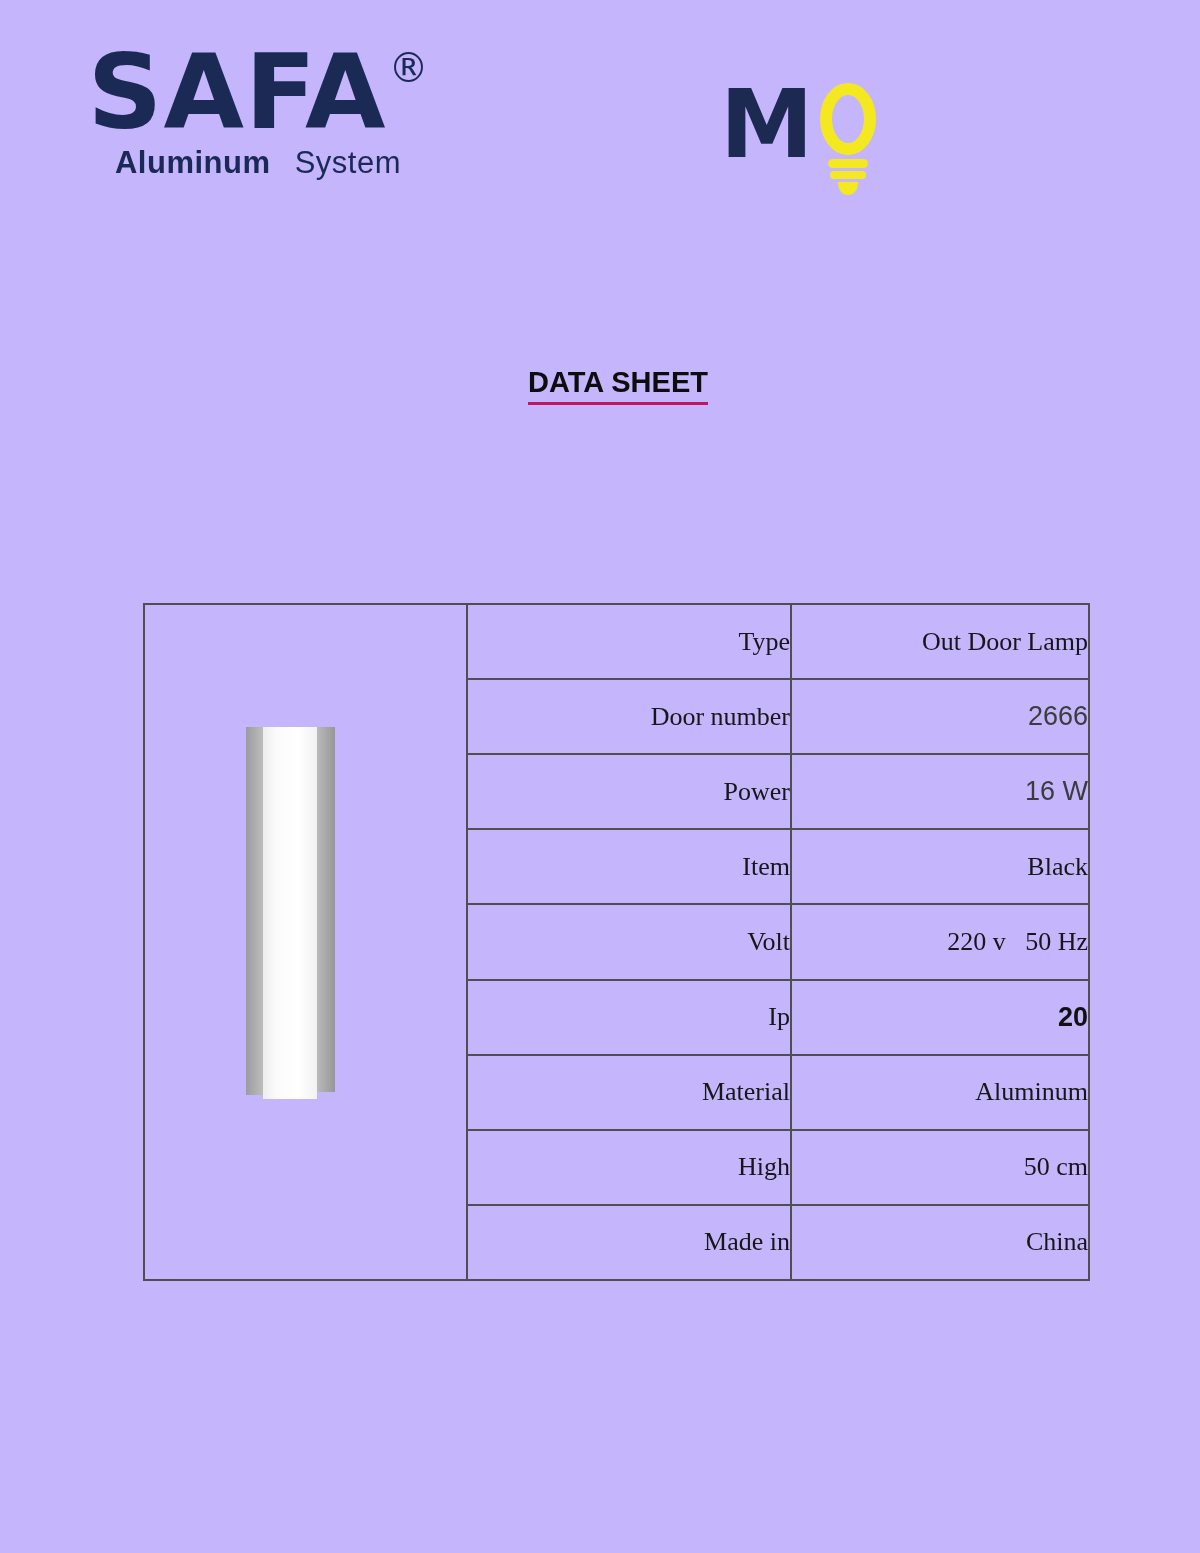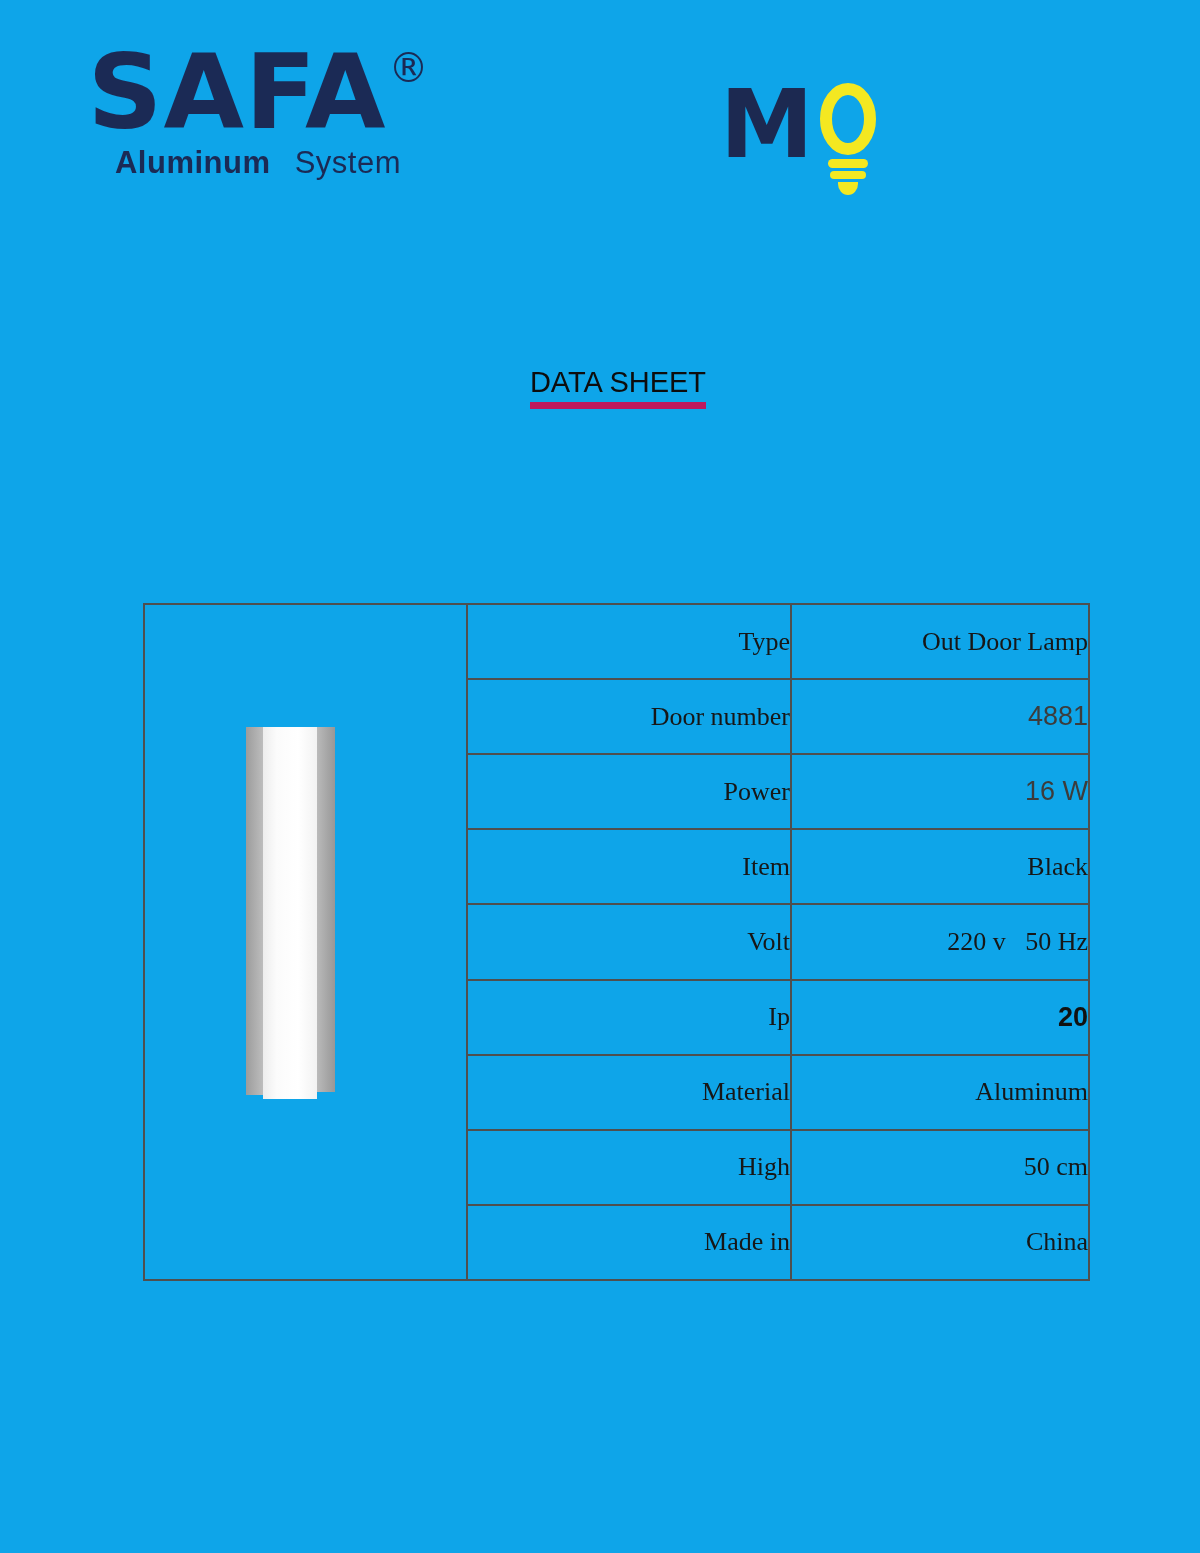--- a/index.html
+++ b/index.html
@@ -2,21 +2,21 @@
 <html><head>
 <meta charset="utf-8">
 <style>
   * { margin: 0; padding: 0; box-sizing: border-box; }
   html, body { background: #ffffff; }
   body {
     width: 1200px; height: 1553px;
     font-family: "Liberation Sans", sans-serif;
     position: relative; overflow: hidden;
   }
-  .page { position: absolute; inset: 0; background: #0ea5e9; }
+  .page { position: absolute; inset: 0; background: #c4b5fd; }
 
   
   .safa-logo {
     position: absolute; left: 88px; top: 40px; width: 340px;
     color: #1b2a55; text-align: center;
   }
   .safa-word-row { display: flex; align-items: flex-start; justify-content: center; }
   .safa-wordmark {
     font-family: "DejaVu Sans", sans-serif;
     font-weight: 800; font-size: 104px; line-height: 1;
@@ -44,22 +44,22 @@
     font-weight: 700; font-size: 94px; line-height: 1.04;
     letter-spacing: -3px; color: #1c2951;
   }
   .lightbulb-icon { margin: 6px 6px 0 8px; }
 
   
   .title-wrap { position: absolute; top: 366px; left: 0; width: 100%; text-align: center; }
   .page-title {
     display: inline-block; position: relative; left: 18px;
     font-family: "Liberation Sans", sans-serif;
-    font-weight: 400; font-size: 29px; color: #0d0d0d;
-    border-bottom: 7px solid #be185d; padding-bottom: 3px;
+    font-weight: 700; font-size: 29px; color: #0d0d0d;
+    border-bottom: 3px solid #be185d; padding-bottom: 3px;
     letter-spacing: 0px;
   }
 
   
   .spec-table {
     position: absolute; left: 143px; top: 603px;
     width: 945px; height: 678px;
     border-collapse: collapse; table-layout: fixed;
   }
   .spec-table td {
@@ -137,21 +137,21 @@
             <div class="lamp-edge-left"></div>
             <div class="lamp-face"></div>
             <div class="lamp-edge-right"></div>
           </div>
         </td>
         <td class="spec-label">Type</td>
         <td class="spec-value">Out Door Lamp</td>
       </tr>
       <tr>
         <td class="spec-label">Door number</td>
-        <td class="spec-value sans">4881</td>
+        <td class="spec-value sans">2666</td>
       </tr>
       <tr>
         <td class="spec-label">Power</td>
         <td class="spec-value sans">16 W</td>
       </tr>
       <tr>
         <td class="spec-label">Item</td>
         <td class="spec-value">Black</td>
       </tr>
       <tr>

